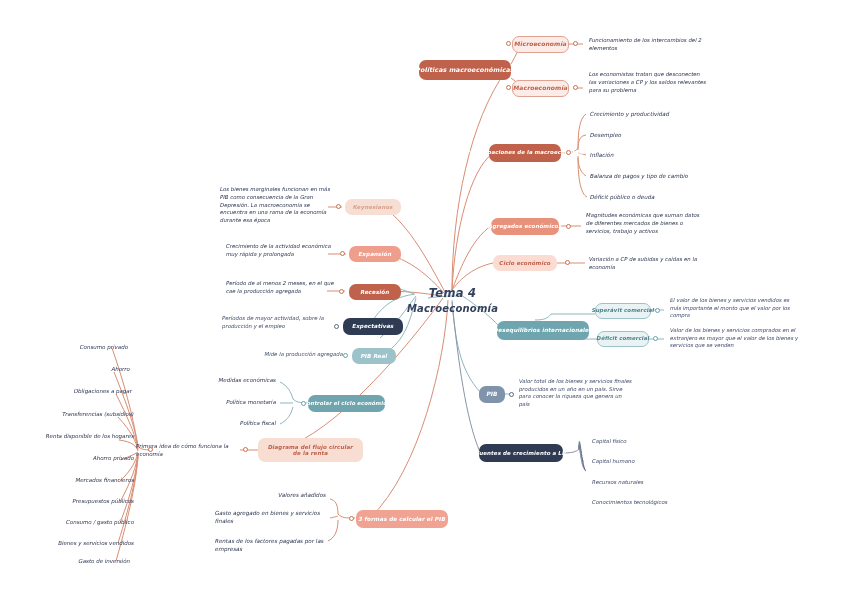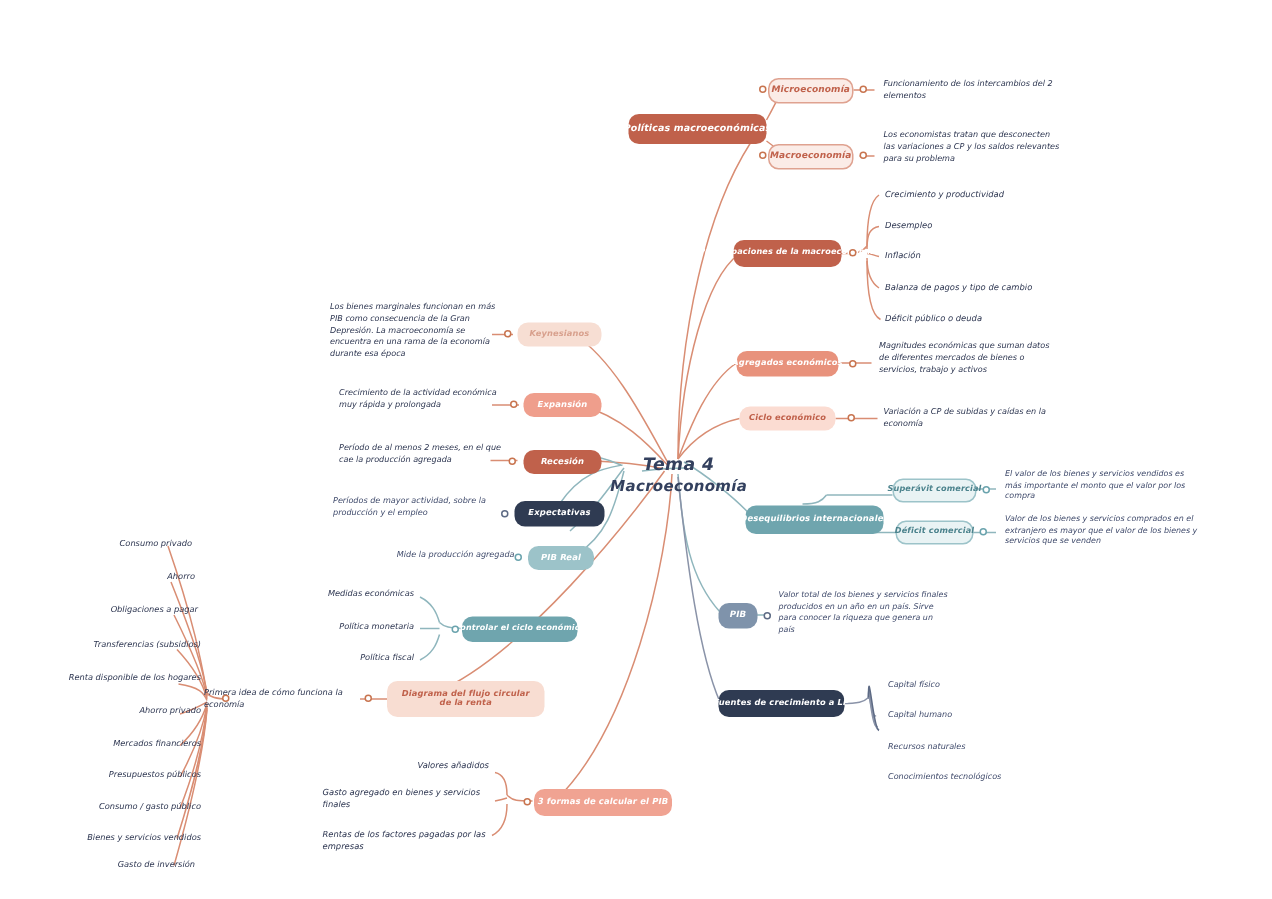--- a/index.html
+++ b/index.html
@@ -3,21 +3,21 @@
 <meta charset="utf-8">
 <style>
   html,body{margin:0;padding:0;}
   body{
     width:848px;height:599px;
     background:#ffffff;
     font-family:"DejaVu Sans",sans-serif;
     overflow:hidden;
     position:relative;
   }
-  #canvas{position:absolute;left:0;top:16px;width:848px;height:560px;}
+  #canvas{position:absolute;left:0;top:0;width:848px;height:560px;}
   svg.links{position:absolute;left:0;top:0;width:848px;height:599px;pointer-events:none;}
 
   .node{
     position:absolute;
     border-radius:7px;
     font-style:italic;
     font-weight:600;
     letter-spacing:.1px;
     display:flex;align-items:center;justify-content:center;
     text-align:center;

